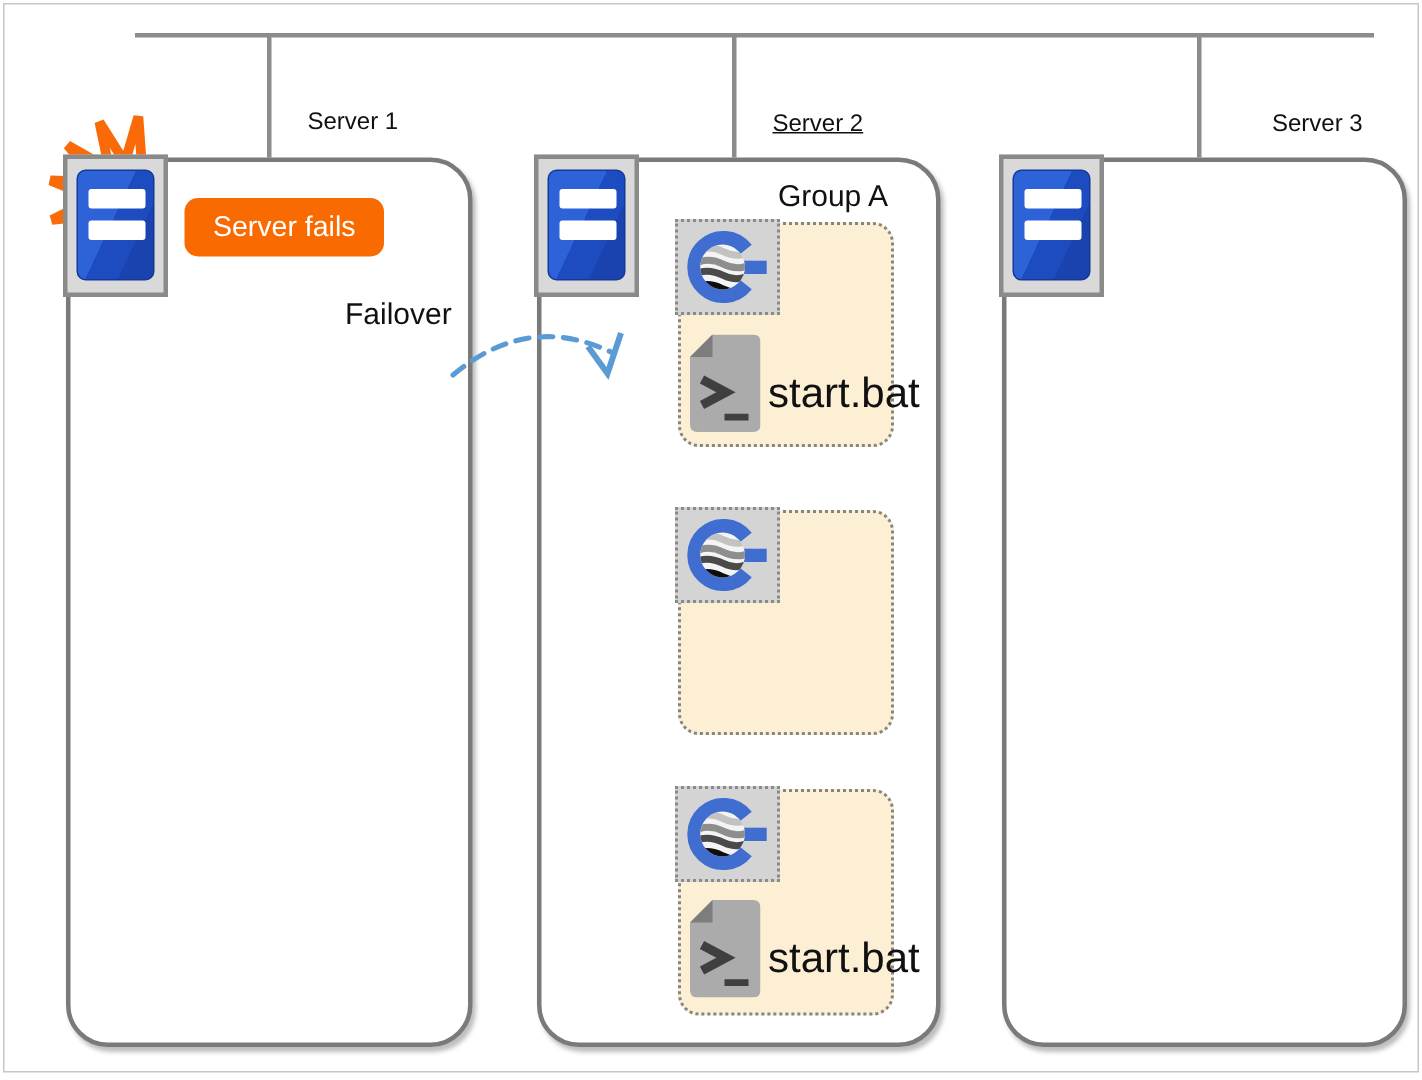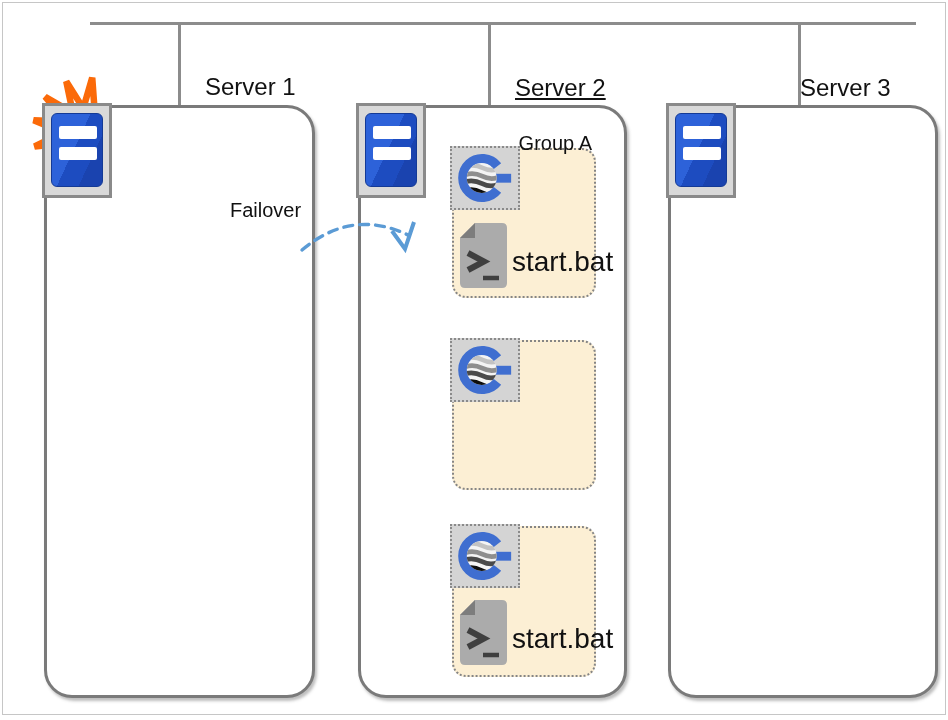--- a/index.html
+++ b/index.html
@@ -5,22 +5,22 @@
   html,body{margin:0;padding:0;background:#fff;}
   .canvas{
     position:relative;width:948px;height:720px;background:#fff;overflow:hidden;
     font-family:"Liberation Sans", sans-serif;color:#111;
   }
   .frame{position:absolute;left:2px;top:2px;right:2px;bottom:5px;border:1px solid #c6c6c6;pointer-events:none;}
   
   .bus{position:absolute;left:90px;top:22px;width:826px;height:3px;background:#8c8c8c;}
   .stub{position:absolute;top:22px;width:3px;height:83px;background:#8c8c8c;}
   .stub1{left:178px;} .stub2{left:488px;} .stub3{left:798px;}
-  .srv-label{position:absolute;font-size:24px;white-space:nowrap;}
-  .lbl1{left:205px;top:73px;} .lbl2{left:515px;top:74px;text-decoration:underline;} .lbl3{left:800px;top:74px;}
+  .srv-label{position:absolute;font-size:16px;white-space:nowrap;}
+  .lbl1{left:205px;top:73px;} .lbl2{left:515px;top:74px;text-decoration:underline;} .lbl3{left:848px;top:74px;}
   
   .server-box{
     position:absolute;top:105px;height:593px;background:#fff;
     border:3px solid #7a7a7a;border-radius:28px;box-sizing:border-box;
     box-shadow:2px 3px 3px rgba(110,110,110,.45);
   }
   .sbox1{left:44px;width:271px;}
   .sbox2{left:358px;width:269px;}
   .sbox3{left:668px;width:270px;}
   
@@ -39,21 +39,21 @@
   
   .burst{position:absolute;left:0px;top:42px;z-index:2;}
   .badge{
     position:absolute;left:123px;top:132px;width:133px;height:39px;z-index:4;
     background:#f96a00;border-radius:9px;color:#fff;font-size:19px;
     display:flex;align-items:center;justify-content:center;white-space:nowrap;
   }
   .failover-label{position:absolute;left:230px;top:199px;font-size:20px;z-index:4;}
   .arrow{position:absolute;left:290px;top:205px;z-index:4;}
   
-  .grp-label{position:absolute;left:452px;width:140px;text-align:right;font-size:20px;z-index:3;white-space:nowrap;margin-top:12px;}
+  .grp-label{position:absolute;left:452px;width:140px;text-align:right;font-size:20px;z-index:3;white-space:nowrap;}
   .glblA{top:120px;} .glblB{top:309px;} .glblC{top:499px;}
   .grp-box{
     position:absolute;left:452px;width:144px;box-sizing:border-box;z-index:2;
     background:#fcefd4;border:2px dotted #858585;border-radius:14px;
   }
   .gboxA{top:148px;height:150px;} .gboxB{top:340px;height:150px;} .gboxC{top:526px;height:151px;}
   .app-tile{
     position:absolute;left:450px;width:70px;height:64px;box-sizing:border-box;z-index:4;
     background:#d4d4d4;border:2px dotted #8a8a8a;display:flex;align-items:center;justify-content:center;
   }
@@ -98,20 +98,21 @@
         <div class="bar b2"></div>
       </div>
   </div>
   <div class="srv-tile tile3">
     <div class="tower">
         <div class="bar b1"></div>
         <div class="bar b2"></div>
       </div>
   </div>
 
+  <div class="badge">Server fails</div>
   <div class="failover-label">Failover</div>
   <svg class="arrow" width="135" height="60" viewBox="0 0 135 60">
     <path d="M 12 45 Q 62 3 118 30" fill="none" stroke="#5b9bd5" stroke-width="3.4" stroke-dasharray="9 7" stroke-linecap="round"></path>
     <path d="M 102 26 L 115 44 L 124 17" fill="none" stroke="#5b9bd5" stroke-width="4" stroke-linejoin="miter"></path>
   </svg>
 
   <svg width="0" height="0" style="position:absolute">
     <defs>
       <g id="g-app">
         <path d="M 43.2 17.4 A 20.5 20.5 0 1 0 43.2 42.6" fill="none" stroke="#3f6ed0" stroke-width="10.5"></path>

